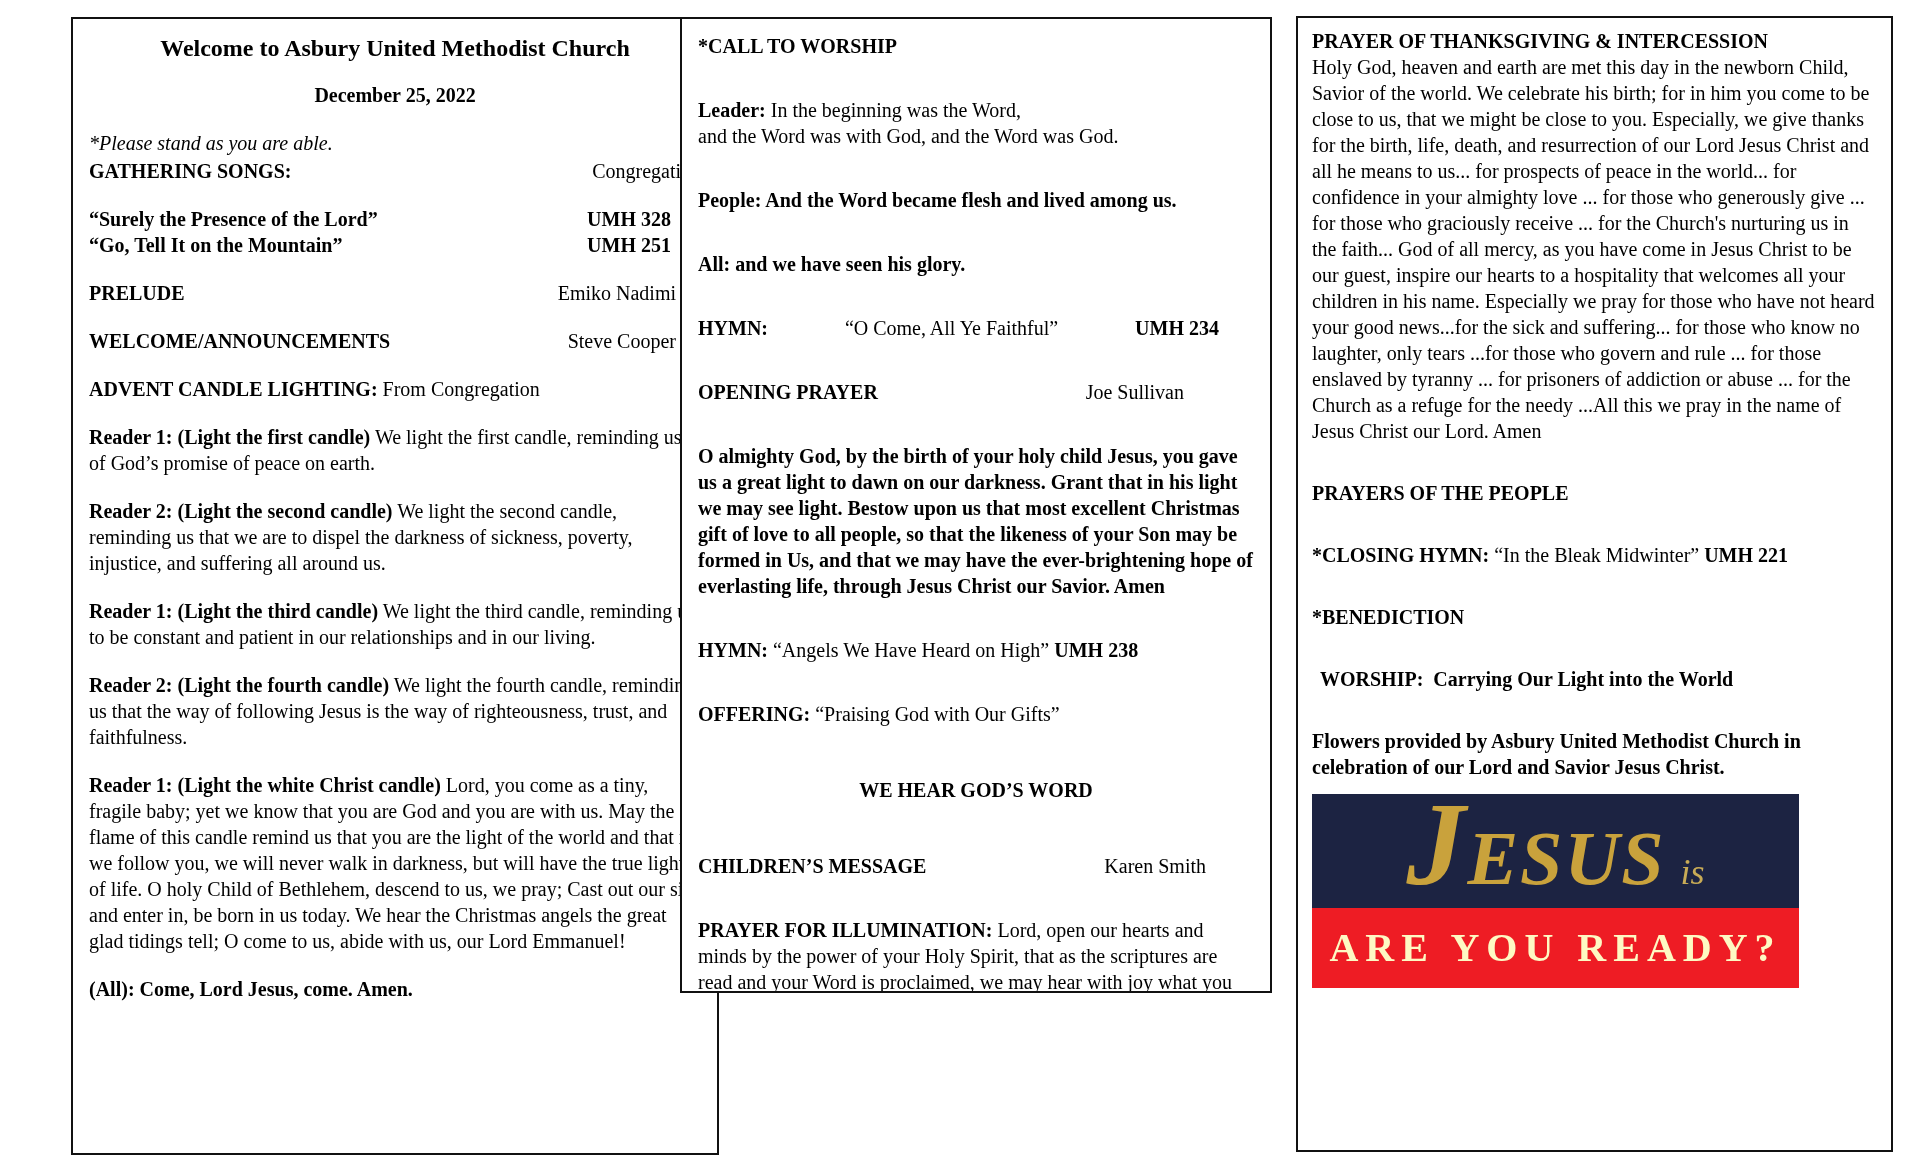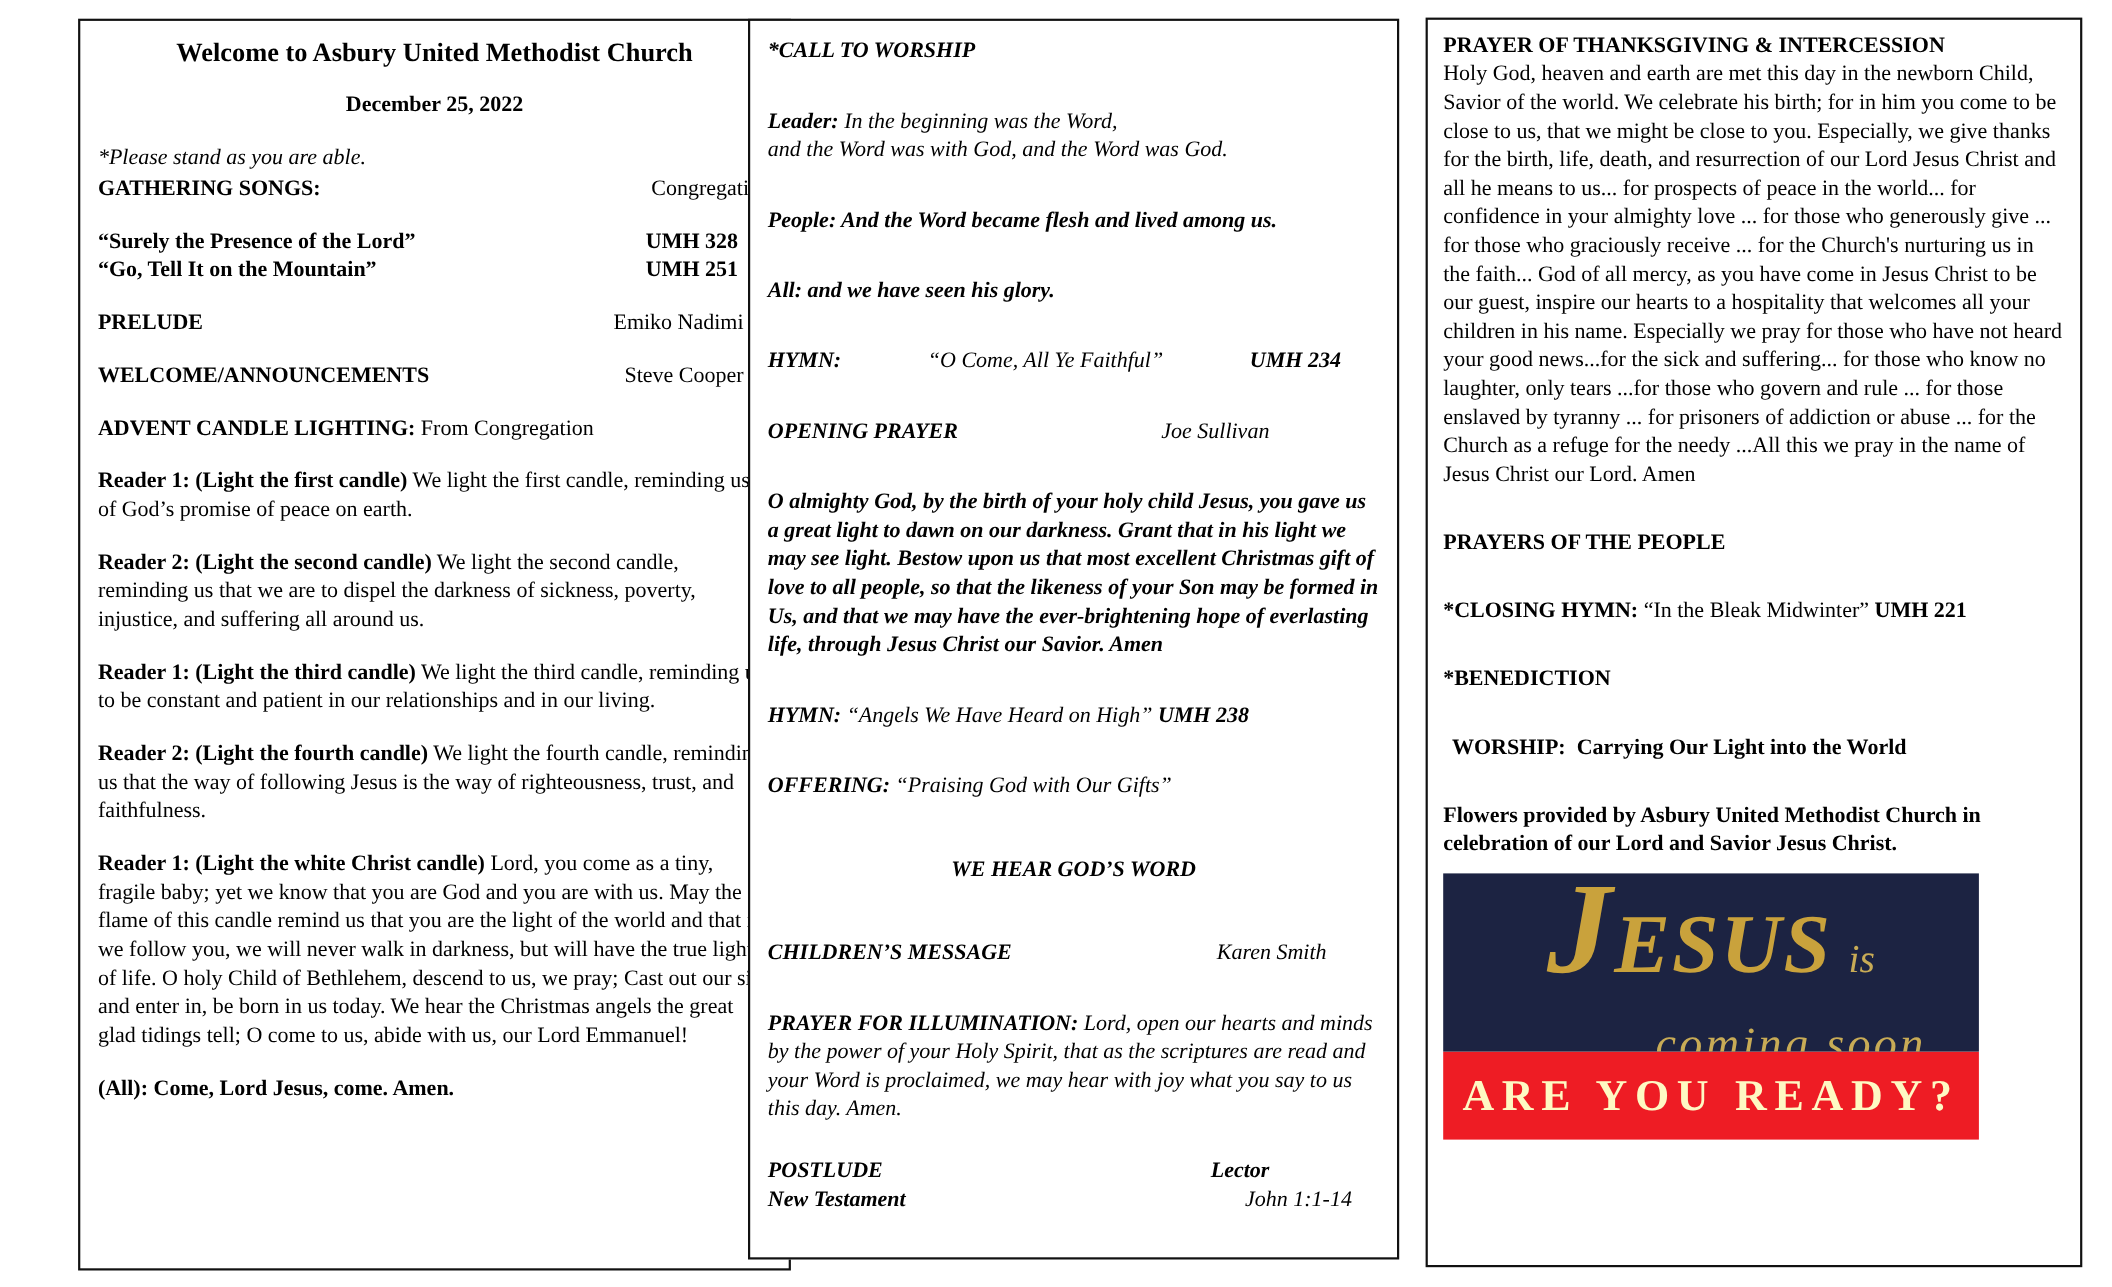--- a/index.html
+++ b/index.html
@@ -8,21 +8,21 @@
     width:1920px; height:1170px; position:relative;
     font-family:"Liberation Serif","DejaVu Serif",serif;
     color:#000;
   }
   .sheet { position:absolute; left:0; top:0; width:1920px; height:1170px; background:#fff; }
   .panel {
     position:absolute; background:#fff; border:2px solid #111;
     font-size:20px; line-height:26px; overflow:hidden;
   }
   #col1 { left:71px;  top:17px; width:648px; height:1138px; padding:14px 16px; }
-  #col2 { left:680px; top:17px; width:592px; height:1128px; padding:14px 16px;font-style:italic; }
+  #col2 { left:680px; top:17px; width:592px; height:976px; padding:14px 16px; }
   #col3 { left:1296px; top:16px; width:597px; height:1136px; padding:10px 14px; }
 
   .b { font-weight:bold; }
   .i { font-style:italic; }
   .center { text-align:center; }
   .row { display:flex; justify-content:space-between; align-items:baseline; }
   p { margin:0; }
 
   .title { font-size:24px; line-height:31px; font-weight:bold; text-align:center; }
   .mt18 { margin-top:18px; }
@@ -30,31 +30,31 @@
   .sec  { margin-top:22px; }
   .sec2 { margin-top:38px; }
   .sec2-lg { margin-top:50px; }
   .sec2sm { margin-top:30px; }
   .sec3 { margin-top:36px; }
 
   .mr25 { margin-right:25px; }
   .mr30 { margin-right:30px; }
   .mr35 { margin-right:35px; }
   .mr48 { margin-right:48px; }
-  .mr70 { margin-right:100px; }
+  .mr70 { margin-right:70px; }
 
   .hymn-row { display:flex; align-items:baseline; }
   .hymn-row .hymn-title { margin:0 auto; }
 
   .postlude { padding-left:8px; }
 
   
   .banner { margin-top:14px; width:487px; }
   .banner-navy {
-    background:#1c2342; height:162px; position:relative;
+    background:#1c2342; height:114px; position:relative;
     padding-top:10px; overflow:hidden;
   }
   .banner-line1 { text-align:center; line-height:92px; white-space:nowrap; }
   .jesus-word {
     display:inline-block; font-style:italic; font-weight:bold;
     font-size:76px; color:#c9a23c; letter-spacing:2px;
   }
   .jesus-word::first-letter { font-size:118px; line-height:0.7; }
   .jesus-is { font-style:italic; font-size:36px; color:#c8ab56; margin-left:10px; }
   .banner-line2 {

